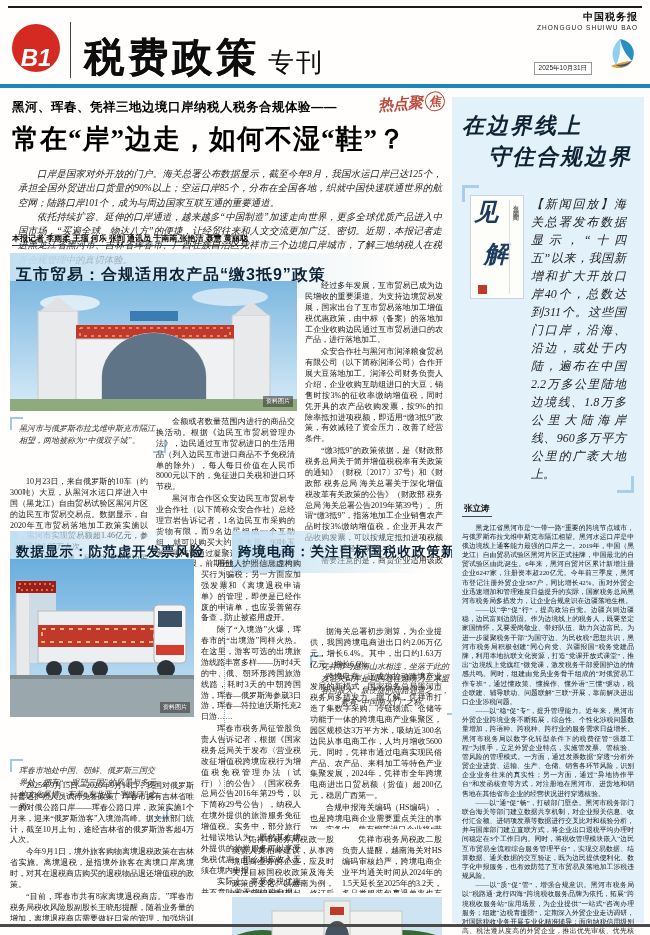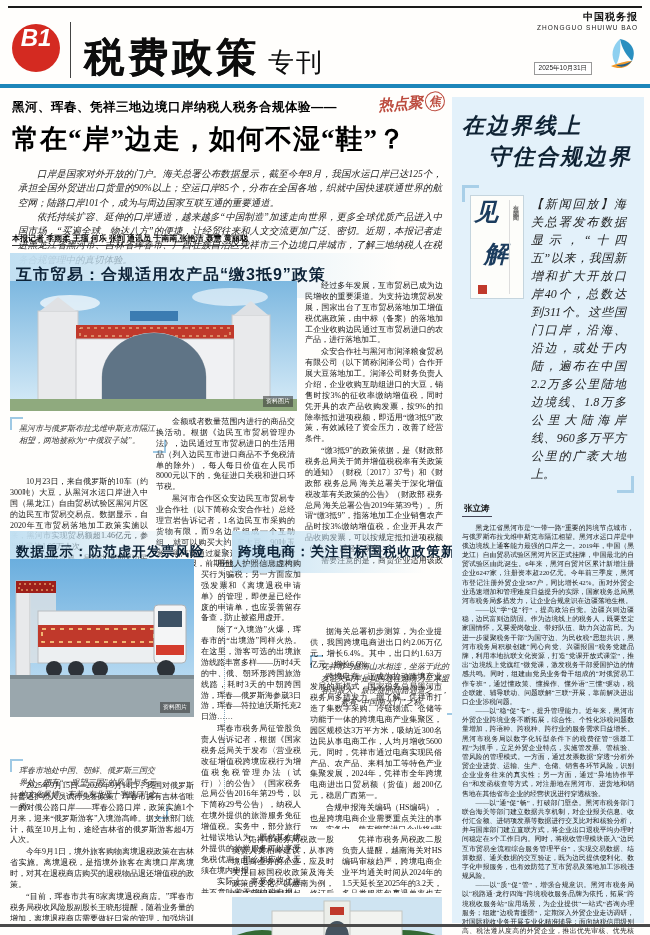--- a/index.html
+++ b/index.html
@@ -3,21 +3,21 @@
 <meta charset="utf-8">
 <style>
   html,body{margin:0;padding:0;background:#e9e9e9;}
   .page{position:relative;width:650px;height:935px;background:#fffefc;overflow:hidden;
         font-family:"Liberation Serif","DejaVu Serif",serif;color:#111;}
   .abs{position:absolute;}
   
   .toprule{left:8px;right:8px;top:6px;height:2px;background:#1a1a1a;}
   .pagebadge{left:12px;top:24px;width:48px;height:48px;border-radius:50%;background:#d42a21;
              color:#fff;font-family:"Liberation Sans",sans-serif;font-weight:900;font-size:24px;
-             display:flex;align-items:flex-start;justify-content:center;font-style:italic;}
+             display:flex;align-items:flex-end;justify-content:center;font-style:italic;}
   .hdiv{left:70px;top:22px;width:1px;height:56px;background:#444;}
   .masthead{left:84px;top:30px;font-weight:900;font-size:40px;letter-spacing:4px;color:#0d0d0d;
             text-shadow:0.6px 0 #0d0d0d;font-family:"Liberation Serif","DejaVu Serif",serif;}
   .masthead-suffix{font-size:26px;font-weight:400;letter-spacing:2px;text-shadow:none;margin-left:8px;}
   .brandblock{right:12px;top:10px;text-align:right;}
   .brand{font-size:10px;font-weight:700;letter-spacing:1px;}
   .brandlatin{font-size:6.5px;letter-spacing:1px;color:#222;font-family:"Liberation Sans",sans-serif;}
   .datebox{right:58px;top:62px;border:1px solid #999;font-size:6.5px;padding:1px 4px;color:#222;
            font-family:"Liberation Sans",sans-serif;background:#fff;}
   .logo{right:12px;top:38px;}

